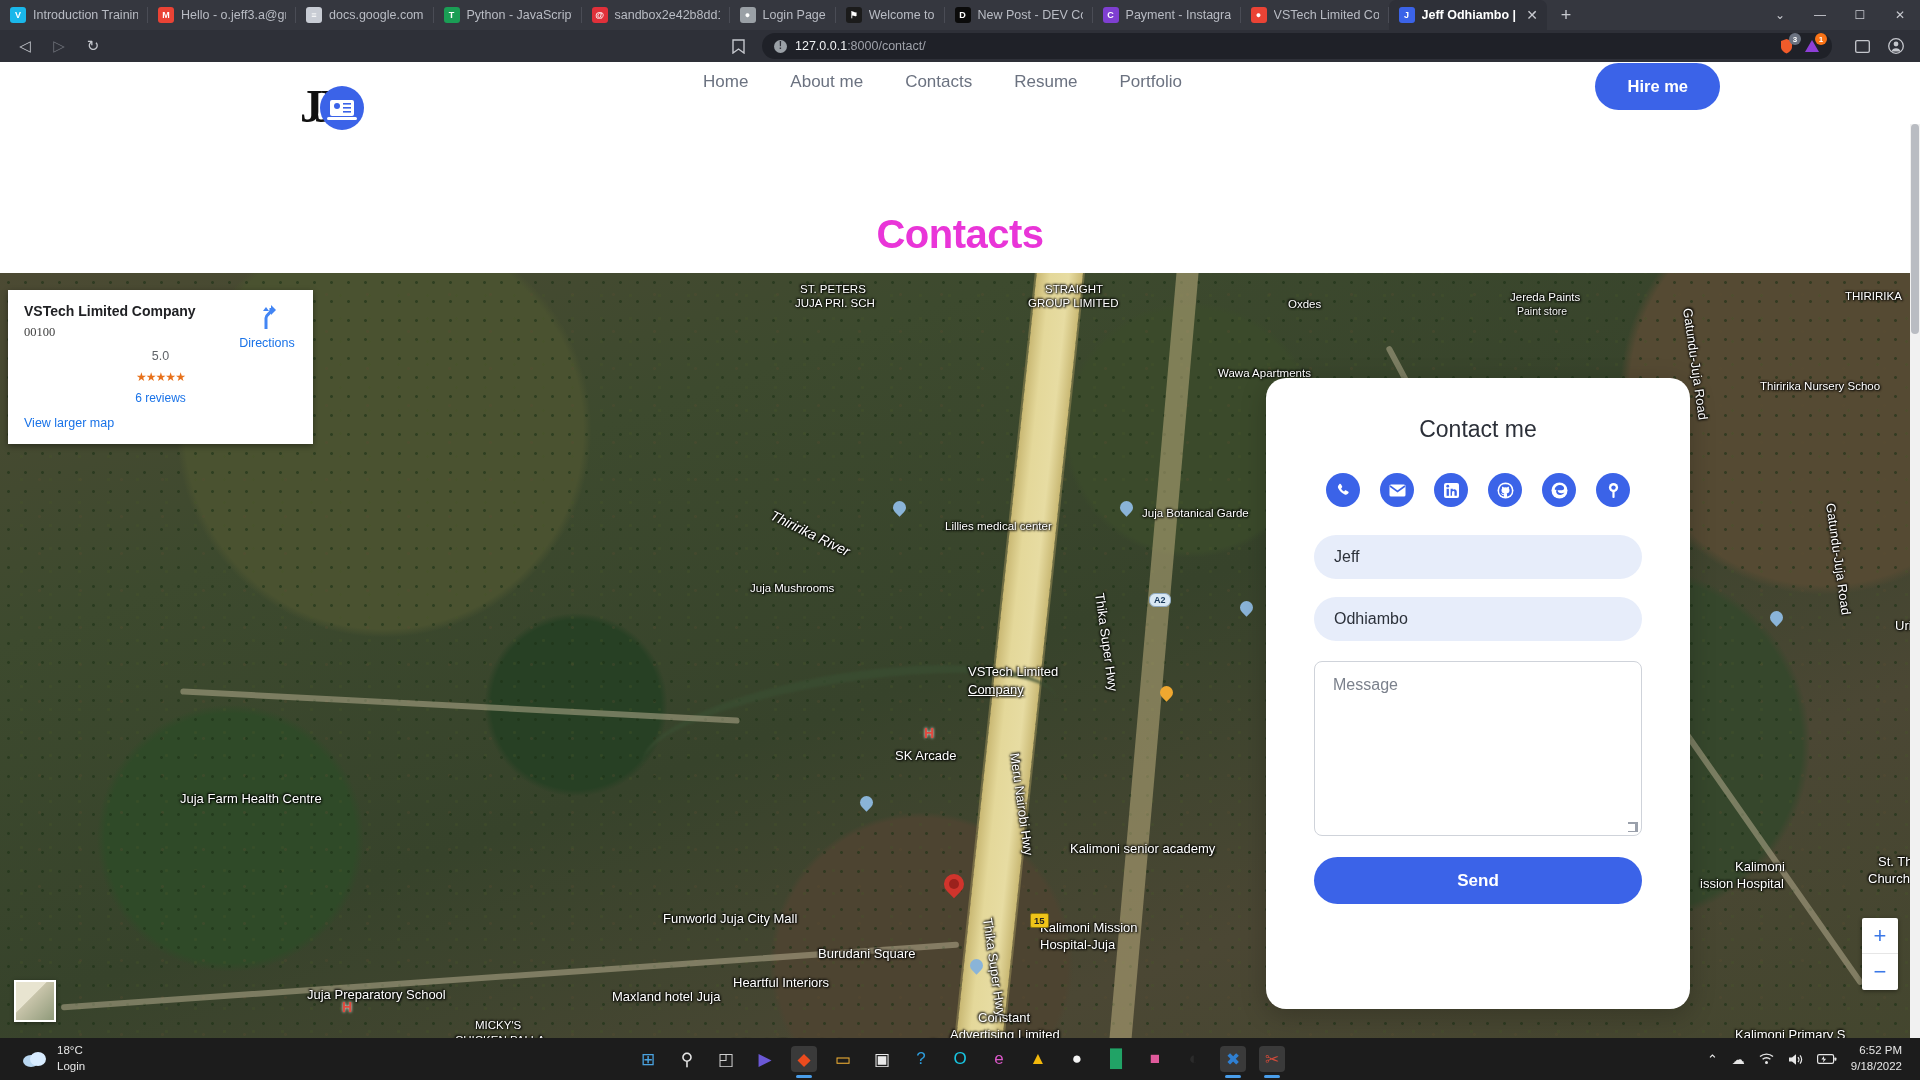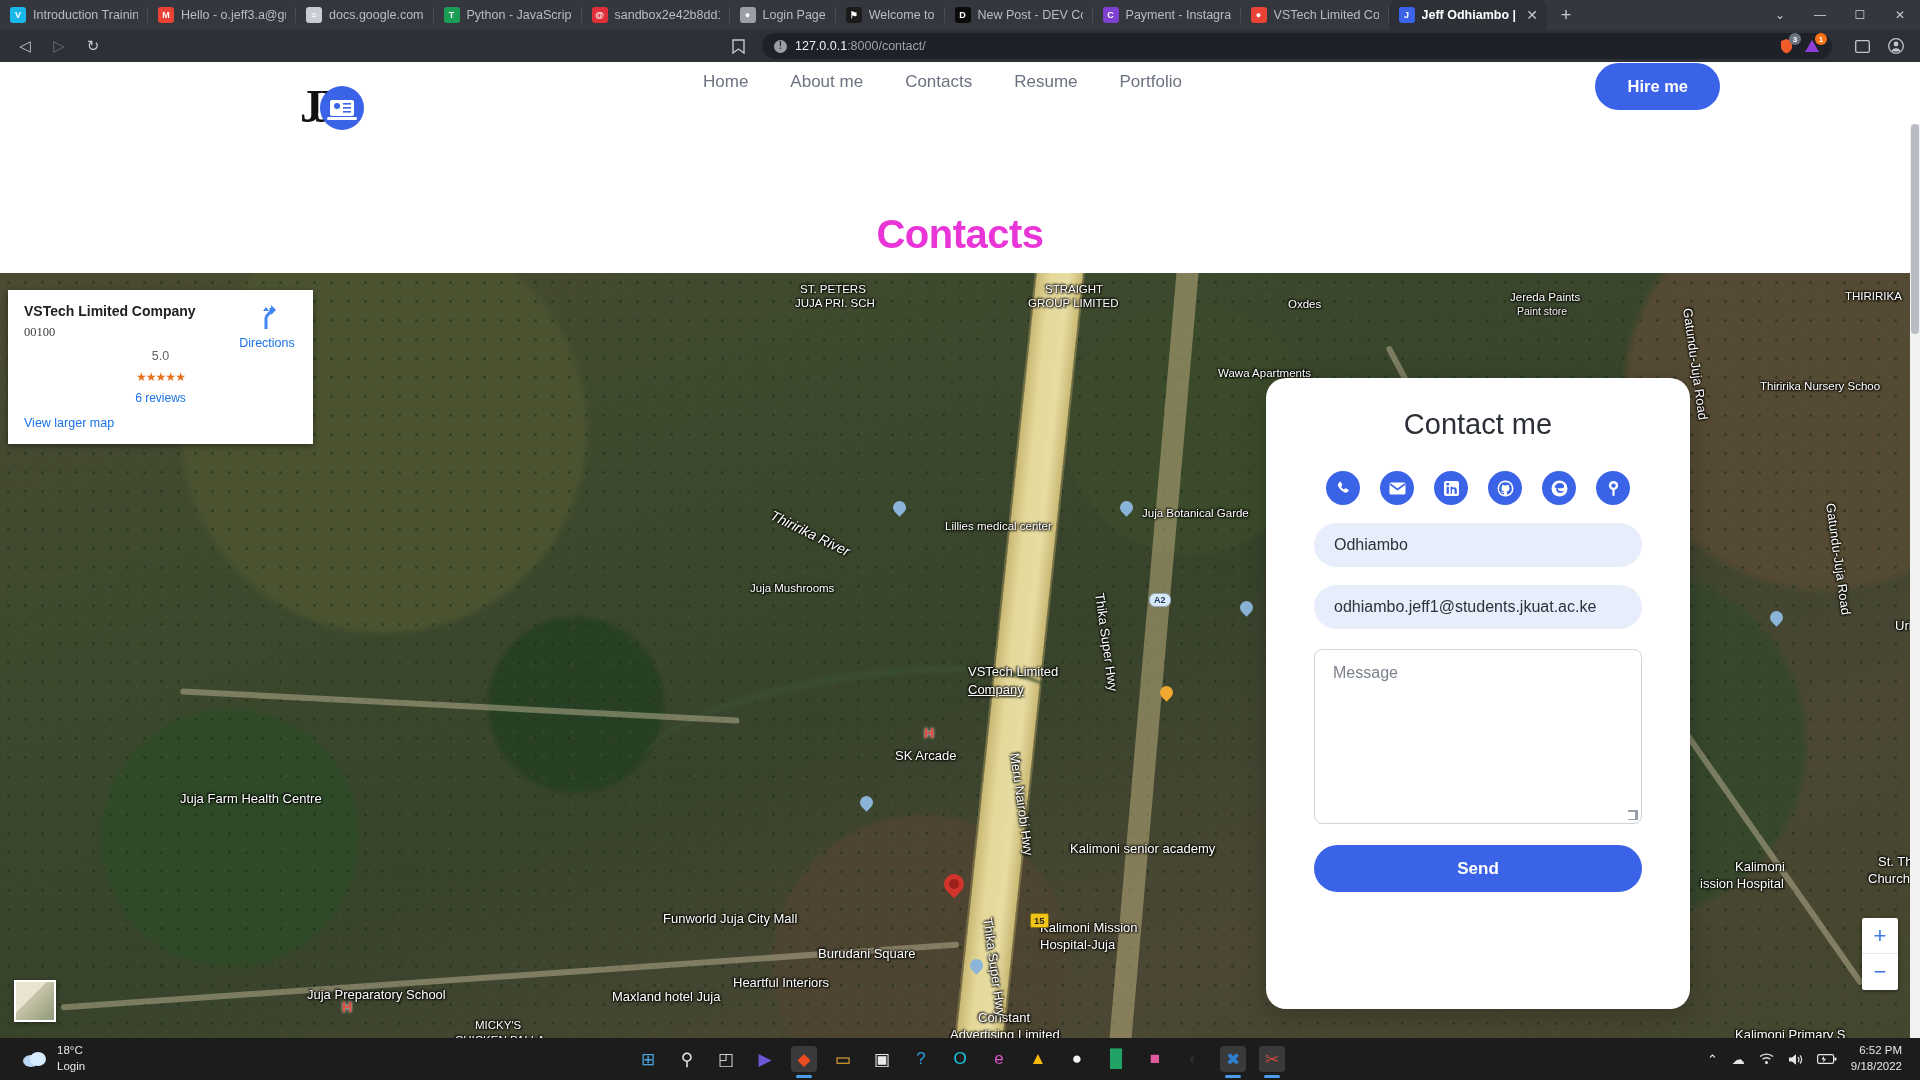--- a/index.html
+++ b/index.html
@@ -209,21 +209,21 @@
   .gm-logo span:nth-child(4){color:#4285f4;}
   .gm-logo span:nth-child(5){color:#34a853;}
   .gm-logo span:nth-child(6){color:#ea4335;}
 
   
   .contact-card {
     position:absolute; left:1266px; top:316px; width:424px; height:631px;
     background:#fff; border-radius:20px; box-shadow:0 6px 26px rgba(0,0,0,.22);
     padding:30px 48px 0 48px;
   }
-  .contact-title { text-align:center; font-size:29px; color:#2b2f38; margin-top:0; }
+  .contact-title { text-align:center; font-size:23px; color:#2b2f38; margin-top:8px; }
   .socials { display:flex; justify-content:center; gap:20px; margin-top:30px; }
   .social {
     width:34px;height:34px;border-radius:50%;background:#3b63e8;
     display:flex;align-items:center;justify-content:center; color:#fff;
   }
   .field {
     margin-top:18px; height:44px; background:#e7edfa; border-radius:22px;
     display:flex; align-items:center; padding:0 20px; font-size:16px; color:#2c313a;
   }
   .field.first { margin-top:28px; }
@@ -537,22 +537,22 @@
             </svg>
           </div>
           <div class="social">
             <svg width="15" height="17" viewBox="0 0 15 17">
               <circle cx="7.5" cy="5.6" r="4.6" fill="#fff"></circle>
               <rect x="6.4" y="7" width="2.2" height="9" rx="1" fill="#fff"></rect>
               <circle cx="7.5" cy="5.6" r="2.2" fill="#3b63e8"></circle>
             </svg>
           </div>
         </div>
+      <div class="field first">Jeff</div>
       <div class="field">Odhiambo</div>
-      <div class="field">odhiambo.jeff1@students.jkuat.ac.ke</div>
       <div class="msgbox">Message</div>
       <div class="sendbtn">Send</div>
     </div>
 
     <div class="scrollbar">
       <div class="thumb"></div>
     </div>
   </div>
 </div>
 

